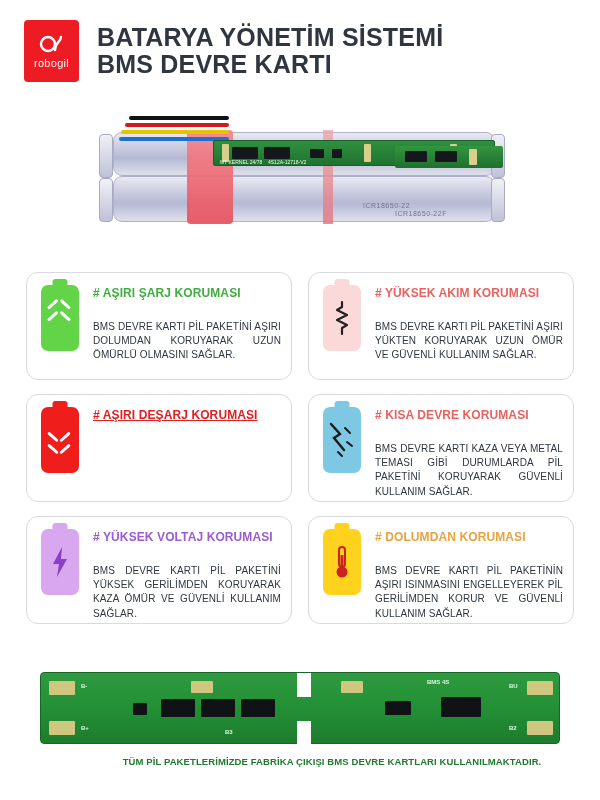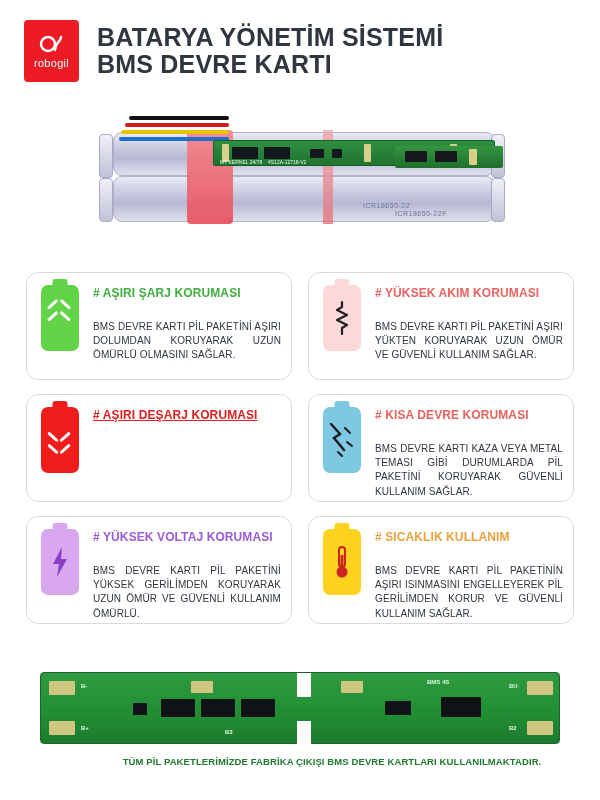--- a/index.html
+++ b/index.html
@@ -252,36 +252,36 @@
     <div class="card">
       <div class="icon-col">
         <div class="batt" style="background:#d9a7f0;">
           <svg width="22" height="34" viewBox="0 0 22 34">
             <path d="M13 2 L4 19 L10 19 L8 32 L18 14 L12 14 Z" fill="#8b3fc4"></path>
           </svg>
         </div>
       </div>
       <div class="txt-col">
         <div class="card-title" style="color:#9b5bd6;"># YÜKSEK VOLTAJ KORUMASI</div>
-        <div class="card-body">BMS DEVRE KARTI PİL PAKETİNİ YÜKSEK GERİLİMDEN KORUYARAK UZUN ÖMÜR VE GÜVENLİ KULLANIM ÖMÜRLÜ.</div>
+        <div class="card-body">BMS DEVRE KARTI PİL PAKETİNİ YÜKSEK GERİLİMDEN KORUYARAK KAZA ÖMÜR VE GÜVENLİ KULLANIM SAĞLAR.</div>
       </div>
     </div>
 
     <div class="card">
       <div class="icon-col">
         <div class="batt" style="background:#ffd21e;">
           <svg width="22" height="38" viewBox="0 0 22 38">
             <rect x="8" y="4" width="6" height="20" rx="3" fill="none" stroke="#c22" stroke-width="2"></rect>
             <circle cx="11" cy="29" r="5.5" fill="#c22"></circle>
             <rect x="9.5" y="12" width="3" height="14" fill="#c22"></rect>
           </svg>
         </div>
       </div>
       <div class="txt-col">
-        <div class="card-title" style="color:#e8a33d;"># SICAKLIK KULLANIM</div>
+        <div class="card-title" style="color:#e8a33d;"># DOLUMDAN KORUMASI</div>
         <div class="card-body">BMS DEVRE KARTI PİL PAKETİNİN AŞIRI ISINMASINI ENGELLEYEREK PİL GERİLİMDEN KORUR VE GÜVENLİ KULLANIM SAĞLAR.</div>
       </div>
     </div>
 
   </div>
 
   <div class="board-wrap">
     <div class="board">
       <div class="bpad" style="left:8px; top:8px; width:26px; height:14px;"></div>
       <div class="bpad" style="left:8px; top:48px; width:26px; height:14px;"></div>

